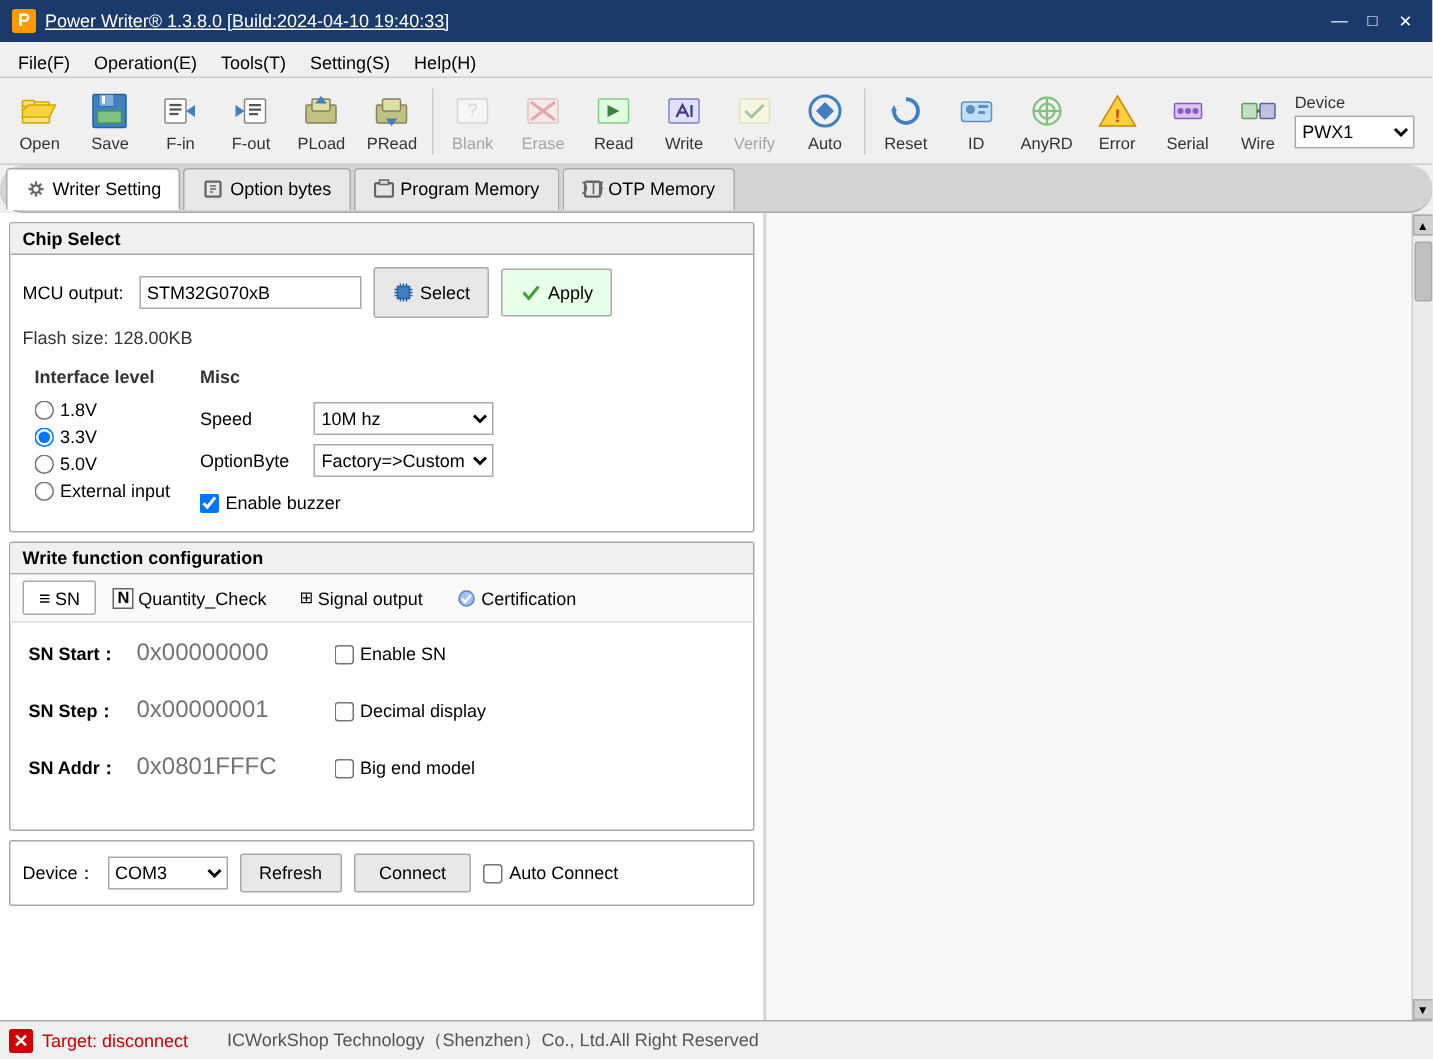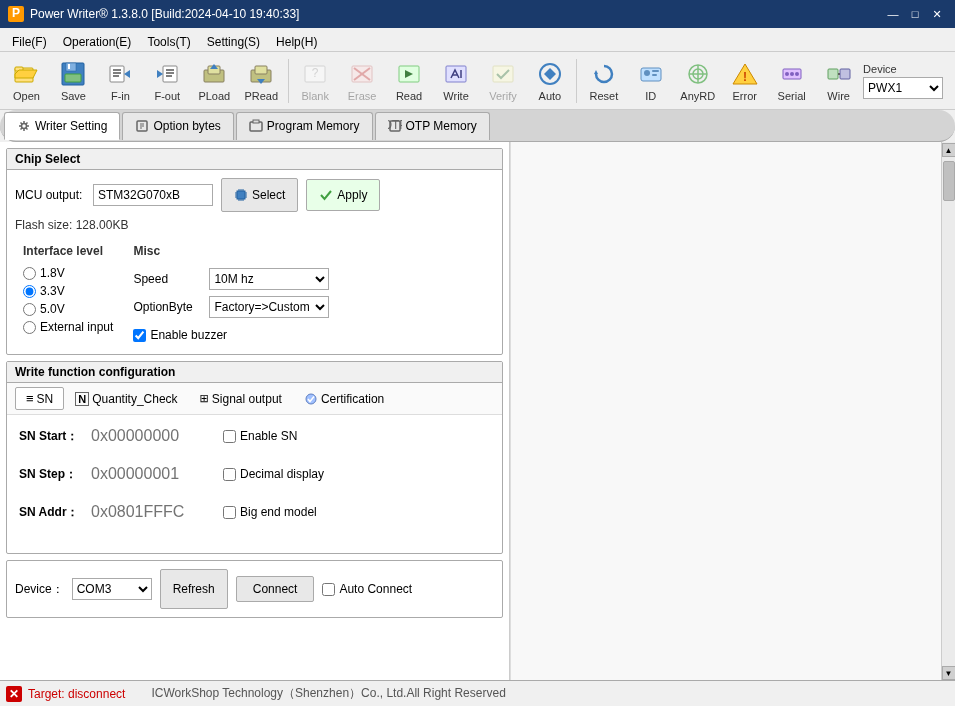--- a/index.html
+++ b/index.html
@@ -2,21 +2,21 @@
 <html><head>
   <meta charset="utf-8">
   <style>
     * { box-sizing: border-box; margin: 0; padding: 0; font-family: 'Segoe UI', Tahoma, Geneva, Verdana, sans-serif; font-size: 12px; }
     body { width: 955px; height: 706px; overflow: hidden; background: #f0f0f0; }
     
     
     .title-bar { background: #1a3a6b; color: white; height: 28px; display: flex; align-items: center; justify-content: space-between; padding: 0 8px; user-select: none; }
     .title-bar-left { display: flex; align-items: center; gap: 6px; }
     .title-bar-icon { width: 16px; height: 16px; background: #ff9900; border-radius: 2px; display: flex; align-items: center; justify-content: center; color: white; font-size: 9px; font-weight: bold; }
-    .title-bar-text { font-size: 12px; }
+    .title-bar-text { font-size: 12px; text-decoration: underline; }
     .title-bar-controls { display: flex; gap: 2px; }
     .title-btn { width: 20px; height: 18px; background: transparent; border: none; color: white; cursor: pointer; display: flex; align-items: center; justify-content: center; font-size: 11px; }
     
     
     .menu-bar { background: #f0f0f0; border-bottom: 1px solid #ccc; height: 24px; display: flex; align-items: flex-end; padding: 0 4px; }
     .menu-item { padding: 2px 8px; cursor: pointer; font-size: 12px; }
     
     
     .toolbar { background: #f0f0f0; border-bottom: 1px solid #ccc; height: 58px; display: flex; align-items: center; padding: 2px 4px; gap: 2px; }
     .toolbar-btn { display: flex; flex-direction: column; align-items: center; justify-content: center; width: 46px; height: 52px; background: transparent; border: 1px solid transparent; cursor: pointer; padding: 2px; gap: 2px; border-radius: 2px; }
@@ -41,21 +41,21 @@
     
     
     .right-panel { flex: 1; background: #f8f8f8; border-left: 1px solid #ddd; position: relative; }
     
     
     .chip-select-section { margin: 6px; border: 1px solid #aaa; border-radius: 2px; }
     .chip-select-header { padding: 3px 8px; background: #f0f0f0; border-bottom: 1px solid #aaa; font-weight: bold; }
     .chip-select-body { padding: 8px; }
     .mcu-row { display: flex; align-items: center; gap: 8px; margin-bottom: 6px; }
     .mcu-label { font-size: 12px; width: 70px; }
-    .mcu-input { width: 120px; height: 22px; border: 1px solid #aaa; padding: 2px 4px; font-size: 12px; background: white; }
+    .mcu-input { width: 148px; height: 22px; border: 1px solid #aaa; padding: 2px 4px; font-size: 12px; background: white; }
     .select-btn { height: 32px; padding: 16px 12px; background: #e8e8e8; border: 1px solid #aaa; cursor: pointer; display: flex; align-items: center; gap: 4px; font-size: 12px; border-radius: 2px; }
     .apply-btn { height: 32px; padding: 0 12px; background: #e8ffe8; border: 1px solid #aaa; cursor: pointer; display: flex; align-items: center; gap: 4px; font-size: 12px; border-radius: 2px; }
     .flash-size { font-size: 12px; color: #333; margin-bottom: 8px; }
     
     
     .config-grid { display: flex; gap: 12px; padding: 4px 0; }
     .config-col { display: flex; flex-direction: column; gap: 4px; }
     .col-title { font-size: 12px; font-weight: bold; margin-bottom: 4px; color: #333; }
     .radio-item { display: flex; align-items: center; gap: 4px; font-size: 12px; cursor: pointer; }
     .radio-item input[type=radio] { margin: 0; }
@@ -80,21 +80,21 @@
     .sn-value { font-size: 16px; color: #737373; width: 120px; }
     .sn-checkbox { display: flex; align-items: center; gap: 4px; font-size: 12px; }
     .sn-checkbox input { margin: 0; }
     
     
     .comm-section { margin: 6px; border: 1px solid #aaa; border-radius: 2px; }
     .comm-header { padding: 3px 8px; background: #f0f0f0; border-bottom: 1px solid #aaa; font-weight: bold; }
     .comm-body { padding: 8px; display: flex; align-items: center; gap: 8px; }
     .comm-label { font-size: 12px; }
     .comm-select { height: 22px; border: 1px solid #aaa; background: white; font-size: 12px; width: 80px; }
-    .comm-btn { height: 40px; padding: 0 12px; background: #e8e8e8; border: 1px solid #aaa; cursor: pointer; font-size: 12px; border-radius: 2px; }
+    .comm-btn { height: 26px; padding: 0 12px; background: #e8e8e8; border: 1px solid #aaa; cursor: pointer; font-size: 12px; border-radius: 2px; }
     .connect-btn { height: 26px; padding: 0 16px; background: #e8e8e8; border: 1px solid #aaa; cursor: pointer; font-size: 12px; border-radius: 2px; }
     .auto-connect { display: flex; align-items: center; gap: 4px; font-size: 12px; }
     .auto-connect input { margin: 0; }
     
     
     .status-bar { background: #f0f0f0; border-top: 1px solid #aaa; height: 26px; display: flex; align-items: center; padding: 0 6px; gap: 6px; }
     .status-icon { width: 16px; height: 16px; background: #cc0000; border-radius: 2px; display: flex; align-items: center; justify-content: center; color: white; font-size: 10px; font-weight: bold; }
     .status-text { font-size: 12px; color: #cc0000; }
     .status-copy { font-size: 12px; color: #555; margin-left: 20px; }
     

